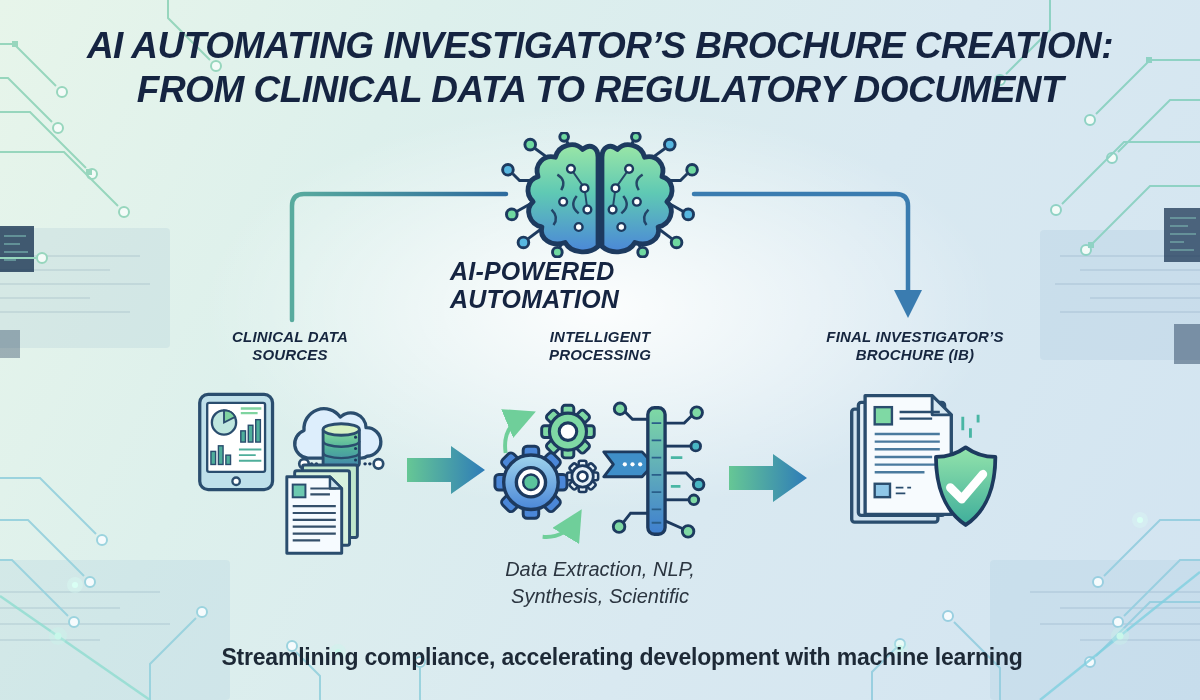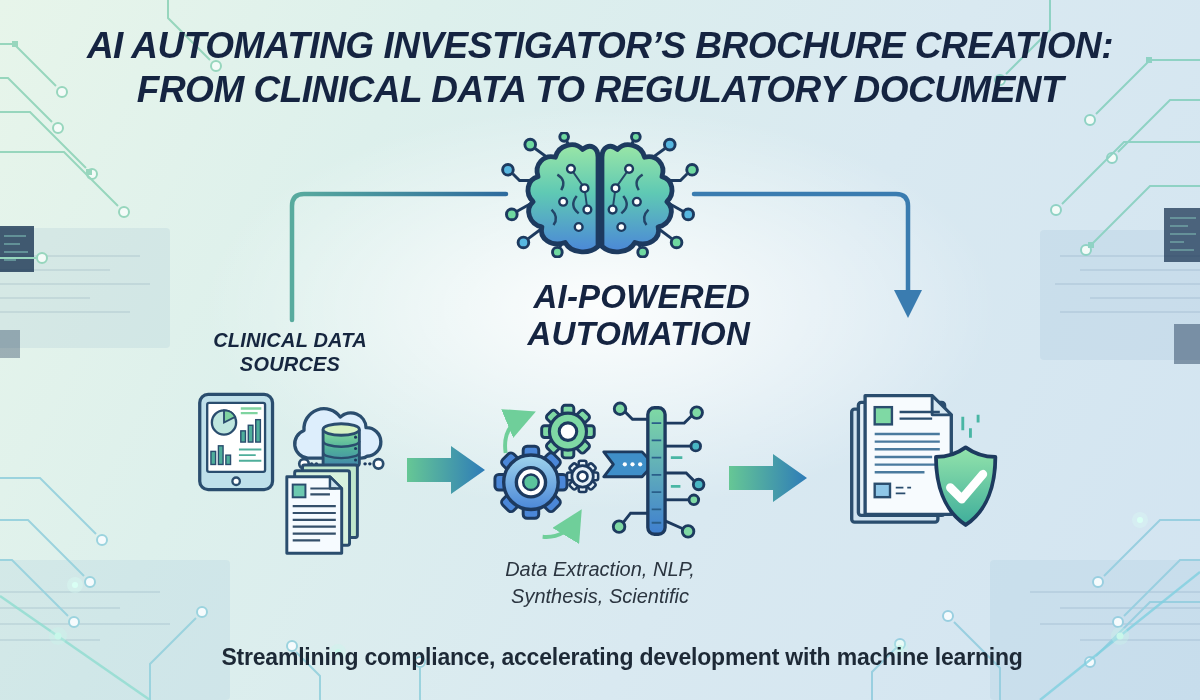--- a/index.html
+++ b/index.html
@@ -12,25 +12,25 @@
   }
   svg{display:block}
   .abs{position:absolute;}
   .preline{white-space:pre-line;font-style:italic;}
   #page-title{
     top:24px;left:0;right:0;text-align:center;
     font-size:37px;font-weight:800;letter-spacing:-0.5px;line-height:1.18;
     color:#152441;
   }
   #auto-label{
-    left:450px;top:257px;width:300px;text-align:right;
-    font-size:33px;font-weight:800;line-height:1.12;color:#152441;letter-spacing:0.2px;margin-top:22px;
+    left:450px;top:257px;width:300px;text-align:left;
+    font-size:25px;font-weight:800;line-height:1.12;color:#152441;letter-spacing:0.2px;
   }
   .col-heading{
-    font-size:20px;font-weight:800;line-height:1.22;color:#16263f;
+    font-size:15px;font-weight:800;line-height:1.22;color:#16263f;
     text-align:center;letter-spacing:0.2px;
   }
   .col-desc{
     font-size:20px;font-weight:400;line-height:1.34;color:#2b3540;text-align:center;
   }
   #tagline{
     top:644px;left:0;right:0;text-align:center;
     font-size:23px;font-weight:700;letter-spacing:-0.2px;color:#1d2936;padding-left:44px;
   }
 </style>
@@ -206,20 +206,24 @@
       <circle cx="132" cy="98" r="4"></circle>
         <circle cx="123" cy="80" r="4"></circle>
     </g>
   </svg>
 
   <div id="auto-label" class="abs preline">AI-POWERED
 AUTOMATION</div>
 
   <div class="abs col-heading preline" style="left:140px;top:328px;width:300px;z-index:2">CLINICAL DATA
 SOURCES</div>
+  <div class="abs col-heading preline" style="left:450px;top:328px;width:300px;z-index:2">INTELLIGENT
+PROCESSING</div>
+  <div class="abs col-heading preline" style="left:755px;top:328px;width:320px;z-index:2">FINAL INVESTIGATOR’S
+BROCHURE (IB)</div>
 
   <svg class="abs" style="left:196px;top:391px;z-index:2" width="84" height="104" viewBox="0 0 90 110">
     <rect x="4" y="3" width="78" height="102" rx="9" fill="#bfe0ea" stroke="#2a4d6e" stroke-width="3.5"></rect>
     <rect x="12" y="12" width="62" height="74" rx="2" fill="#ffffff" stroke="#2a4d6e" stroke-width="2.5"></rect>
     <circle cx="30" cy="33" r="13" fill="#bfe7df" stroke="#2a4d6e" stroke-width="2.5"></circle>
     <path d="M30,33 L30,20 A13,13 0 0 1 42,27 Z" fill="#7fd4a0" stroke="#2a4d6e" stroke-width="2"></path>
     <g fill="#4fae9b" stroke="#2a4d6e" stroke-width="1.5">
       <rect x="48" y="42" width="5" height="12"></rect>
         <rect x="56" y="36" width="5" height="18"></rect>
         <rect x="64" y="30" width="5" height="24"></rect>

